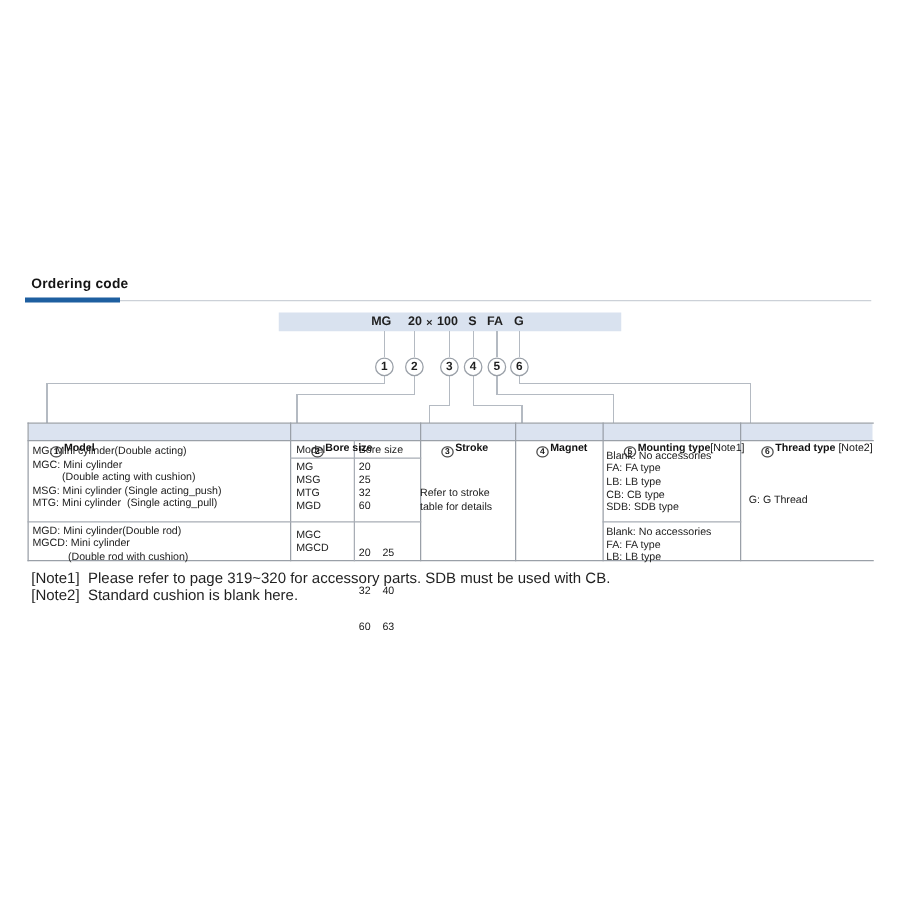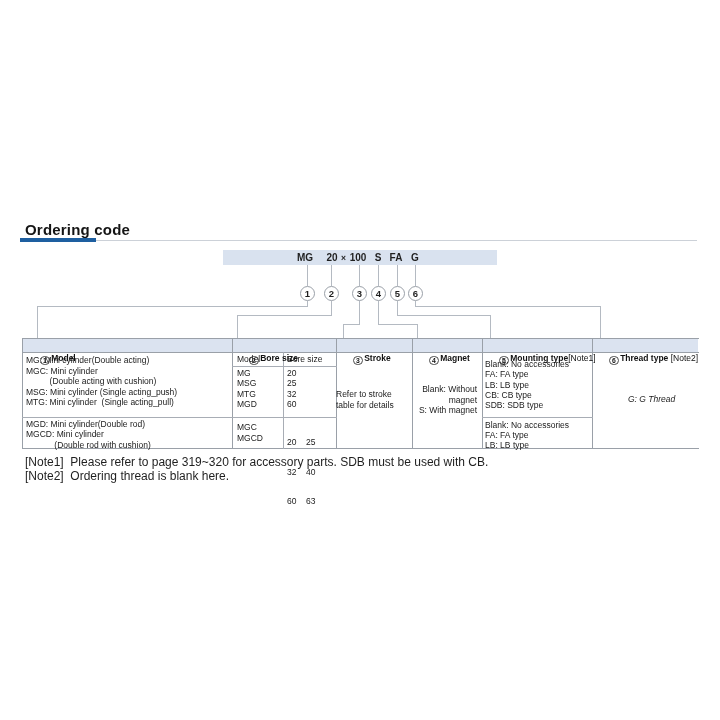--- a/index.html
+++ b/index.html
@@ -2,21 +2,21 @@
 <html><head>
 <meta charset="utf-8">
 <style>
   html,body { margin:0; padding:0; background:#ffffff; }
   .page {
     position:relative; width:720px; height:720px; background:#ffffff; overflow:hidden;
     font-family:"Liberation Sans", sans-serif; color:#1a1a1a;
     -webkit-font-smoothing:antialiased;
   }
   .abs { position:absolute; }
-  .title { font-weight:bold; font-size:15px; letter-spacing:0.2px; color:#141414; }
+  .title { font-weight:bold; font-size:11px; letter-spacing:0.2px; color:#141414; }
   .rule-blue { background:#1e5fa0; }
   .rule-gray { background:#ccd1d8; }
   .codebar { background:#d9e2ef; }
   .codepart { position:absolute; top:1.5px; transform:translateX(-50%); font-weight:bold; font-size:10px; color:#1f1f1f; white-space:pre; }
   .codepart.sep { font-size:8.5px; top:3px; }
   .num-circle {
     position:absolute; width:15px; height:15px; box-sizing:border-box;
     border:1px solid #9aa0a8; border-radius:50%; background:#fff;
     font-weight:bold; font-size:9.5px; color:#1f1f1f;
     display:flex; align-items:center; justify-content:center;
@@ -149,40 +149,35 @@
         <div class="line">20    25</div>
         <div class="line">32    40</div>
         <div class="line">60    63</div>
       </div>
 
     <div class="cell center" style="left:314px; top:51px; width:76px;">
         <div class="line">Refer to stroke</div>
         <div class="line">table for details</div>
       </div>
 
-    <div class="cell rightalign" style="left:390px; top:46px; width:68px;">
-        <div class="line">Blank: Without</div>
-        <div class="line">magnet</div>
-        <div class="line">S: With magnet</div>
-      </div>
 
     <div class="cell lh103" style="left:463px; top:21px;">
         <div class="line">Blank: No accessories</div>
         <div class="line">FA: FA type</div>
         <div class="line">LB: LB type</div>
         <div class="line">CB: CB type</div>
         <div class="line">SDB: SDB type</div>
       </div>
     <div class="cell lh103" style="left:463px; top:81.5px;">
         <div class="line">Blank: No accessories</div>
         <div class="line">FA: FA type</div>
         <div class="line">LB: LB type</div>
       </div>
 
-    <div class="cell" style="left:606px; top:56px;font-style:italic;">
+    <div class="cell" style="left:577px; top:56px;">
         <div class="line">G: G Thread</div>
       </div>
   </div>
 
   <div class="note-line" style="top:454.5px;">[Note1]  Please refer to page 319~320 for accessory parts. SDB must be used with CB.</div>
-  <div class="note-line" style="top:468.5px;">[Note2]  Ordering thread is blank here.</div>
+  <div class="note-line" style="top:468.5px;">[Note2]  Standard cushion is blank here.</div>
 
 </div>
 
 </body></html>

